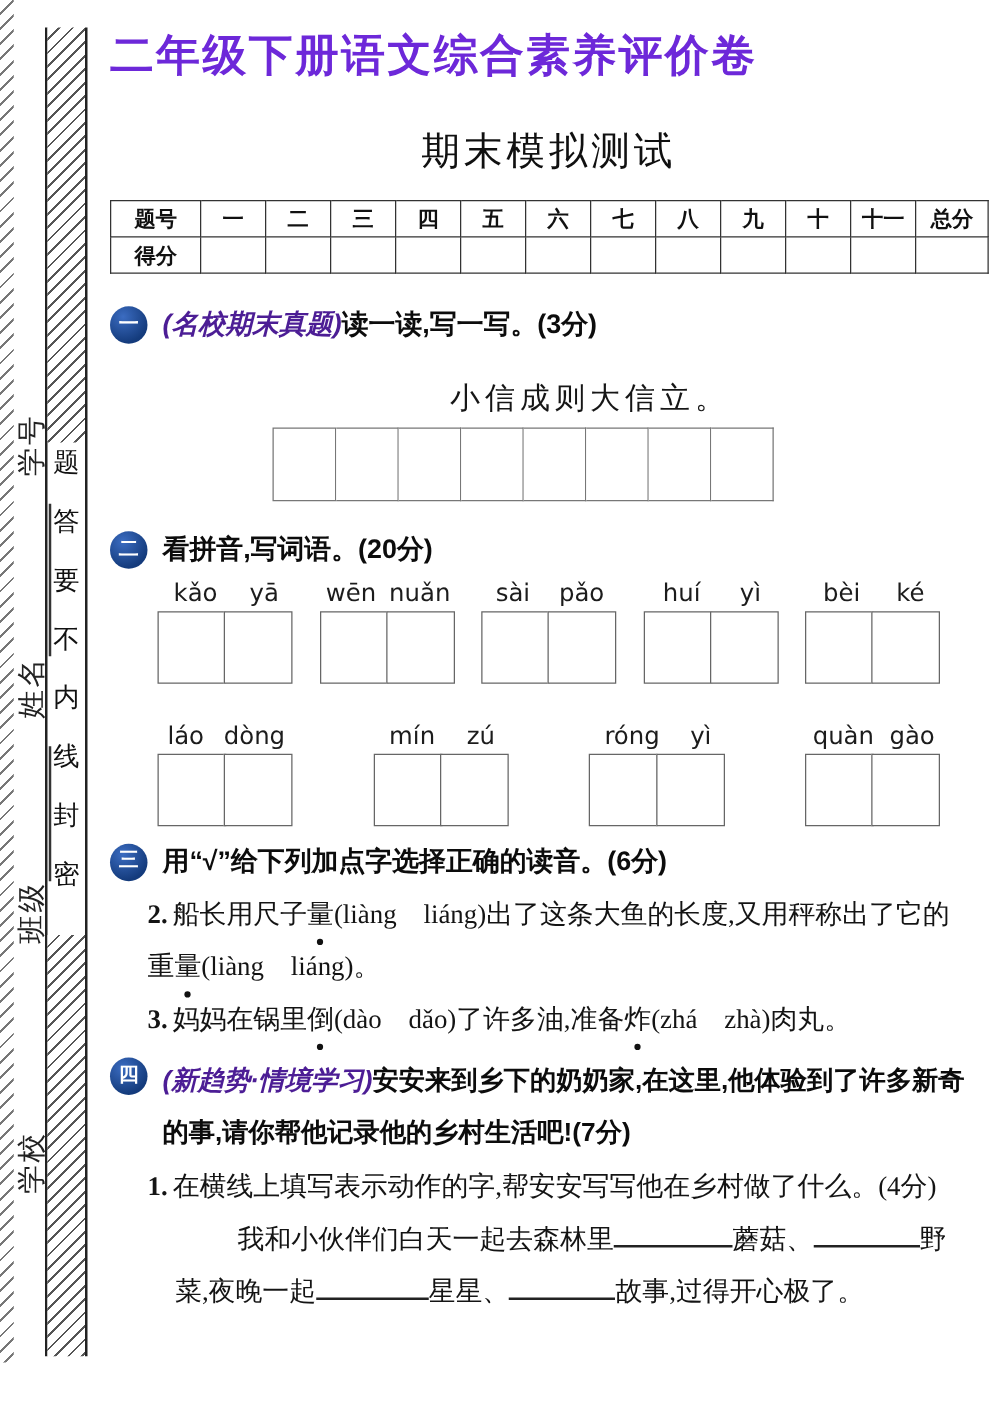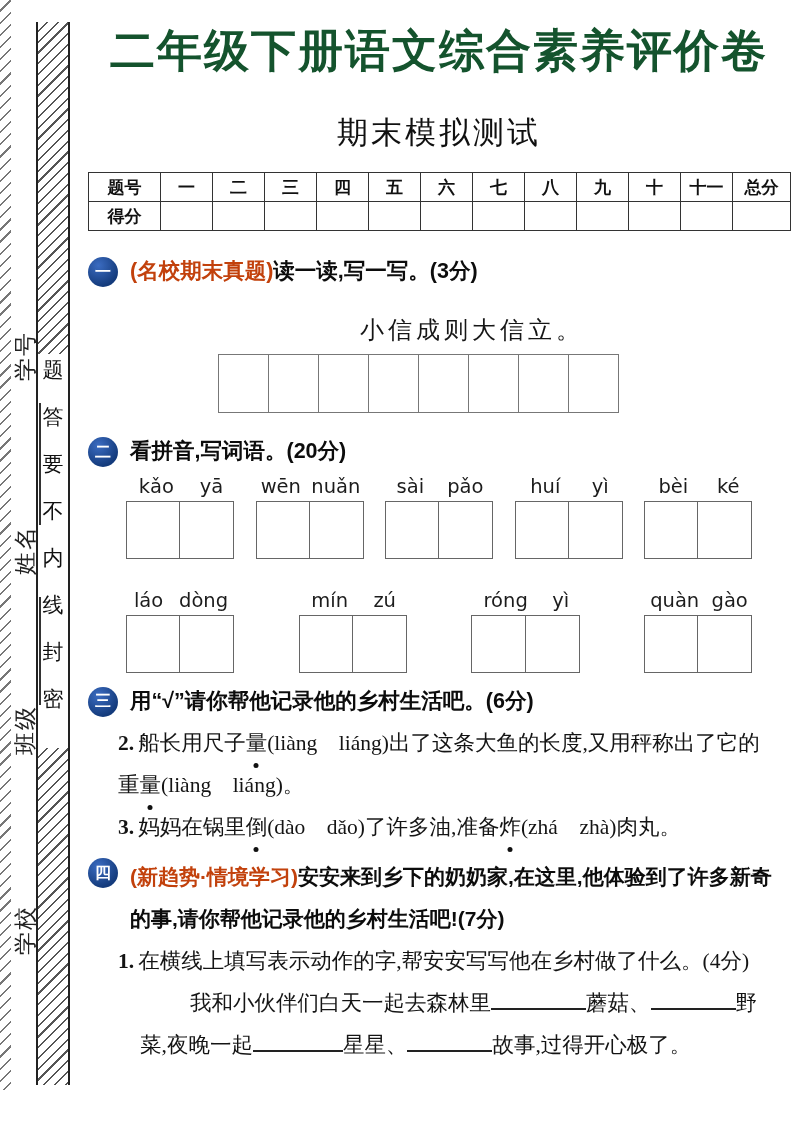--- a/index.html
+++ b/index.html
@@ -41,22 +41,22 @@
     justify-content:flex-start; gap:26px; padding-top:6px;
     font-family:"Liberation Serif","DejaVu Serif",serif;
     font-size:21px; color:#111;
   }
   .seal-text span { line-height:1; }
 
   
   .main { position:absolute; left:88px; top:0; width:702px; }
 
   .doc-title {
-    margin:24px 0 0 0; text-align:center;
-    font-size:45px; font-weight:900; letter-spacing:2px; line-height:1.2; color:#14532d;
+    margin:24px 0 0 0; 
+    font-size:35px; font-weight:900; letter-spacing:2px; line-height:1.2; color:#6d28d9;
   }
   .doc-subtitle {
     margin:34px 0 0 0; text-align:center;
     font-size:31px; font-weight:400; letter-spacing:3px; color:#101010;
   }
 
   
   table.score {
     margin-top:18px; border-collapse:collapse; table-layout:fixed; width:702px;
     font-size:17px; font-weight:bold; color:#111;
@@ -69,21 +69,21 @@
   .q-head {
     position:relative; padding-left:42px; margin-top:0;
     font-size:21.5px; font-weight:bold; line-height:1.55; color:#0c0c0c;
   }
   .q-badge {
     position:absolute; left:0; top:2px; width:30px; height:30px; border-radius:50%;
     background:radial-gradient(circle at 35% 28%, #3b6cc1, #143b7c 72%);
     color:#fff; display:flex; align-items:center; justify-content:center;
     font-size:16px; font-weight:bold;
   }
-  .q-tag { color:#c2410c; }
+  .q-tag { color:#4c1d95;font-style:italic; }
 
   
   .q1-sentence {
     margin-top:26px; padding-left:272px;
     font-family:"Liberation Serif","DejaVu Serif",serif;
     font-size:24px; color:#161616; letter-spacing:4px;
   }
   .wbox-row { display:flex; margin:8px 0 0 130px; }
   .wbox { width:49px; height:57px; border:1.6px solid #777; background:#fff; }
   .wbox + .wbox { border-left:none; }
@@ -316,21 +316,21 @@
           </div>
         <div class="py-cells">
             <div class="py-cell"></div>
             <div class="py-cell"></div>
           </div>
       </div>
     </div>
 
     <div class="q-head" style="margin-top:12px;">
       <span class="q-badge">三</span>
-      <span>用“√”请你帮他记录他的乡村生活吧。(6分)</span>
+      <span>用“√”给下列加点字选择正确的读音。(6分)</span>
     </div>
     <div class="q-items">
       <p><span class="item-no">2.</span><span>船长用尺子</span><span class="dot">量</span><span>(liàng　liáng)出了这条大鱼的长度,又用秤称出了它的重</span><span class="dot">量</span><span>(liàng　liáng)。</span></p>
       <p><span class="item-no">3.</span><span>妈妈在锅里</span><span class="dot">倒</span><span>(dào　dǎo)了许多油,准备</span><span class="dot">炸</span><span>(zhá　zhà)肉丸。</span></p>
     </div>
 
     <div class="q-head q4-head">
       <span class="q-badge">四</span>
       <span class="q-tag">(新趋势·情境学习)</span><span>安安来到乡下的奶奶家,在这里,他体验到了许多新奇的事,请你帮他记录他的乡村生活吧!(7分)</span>
     </div>

